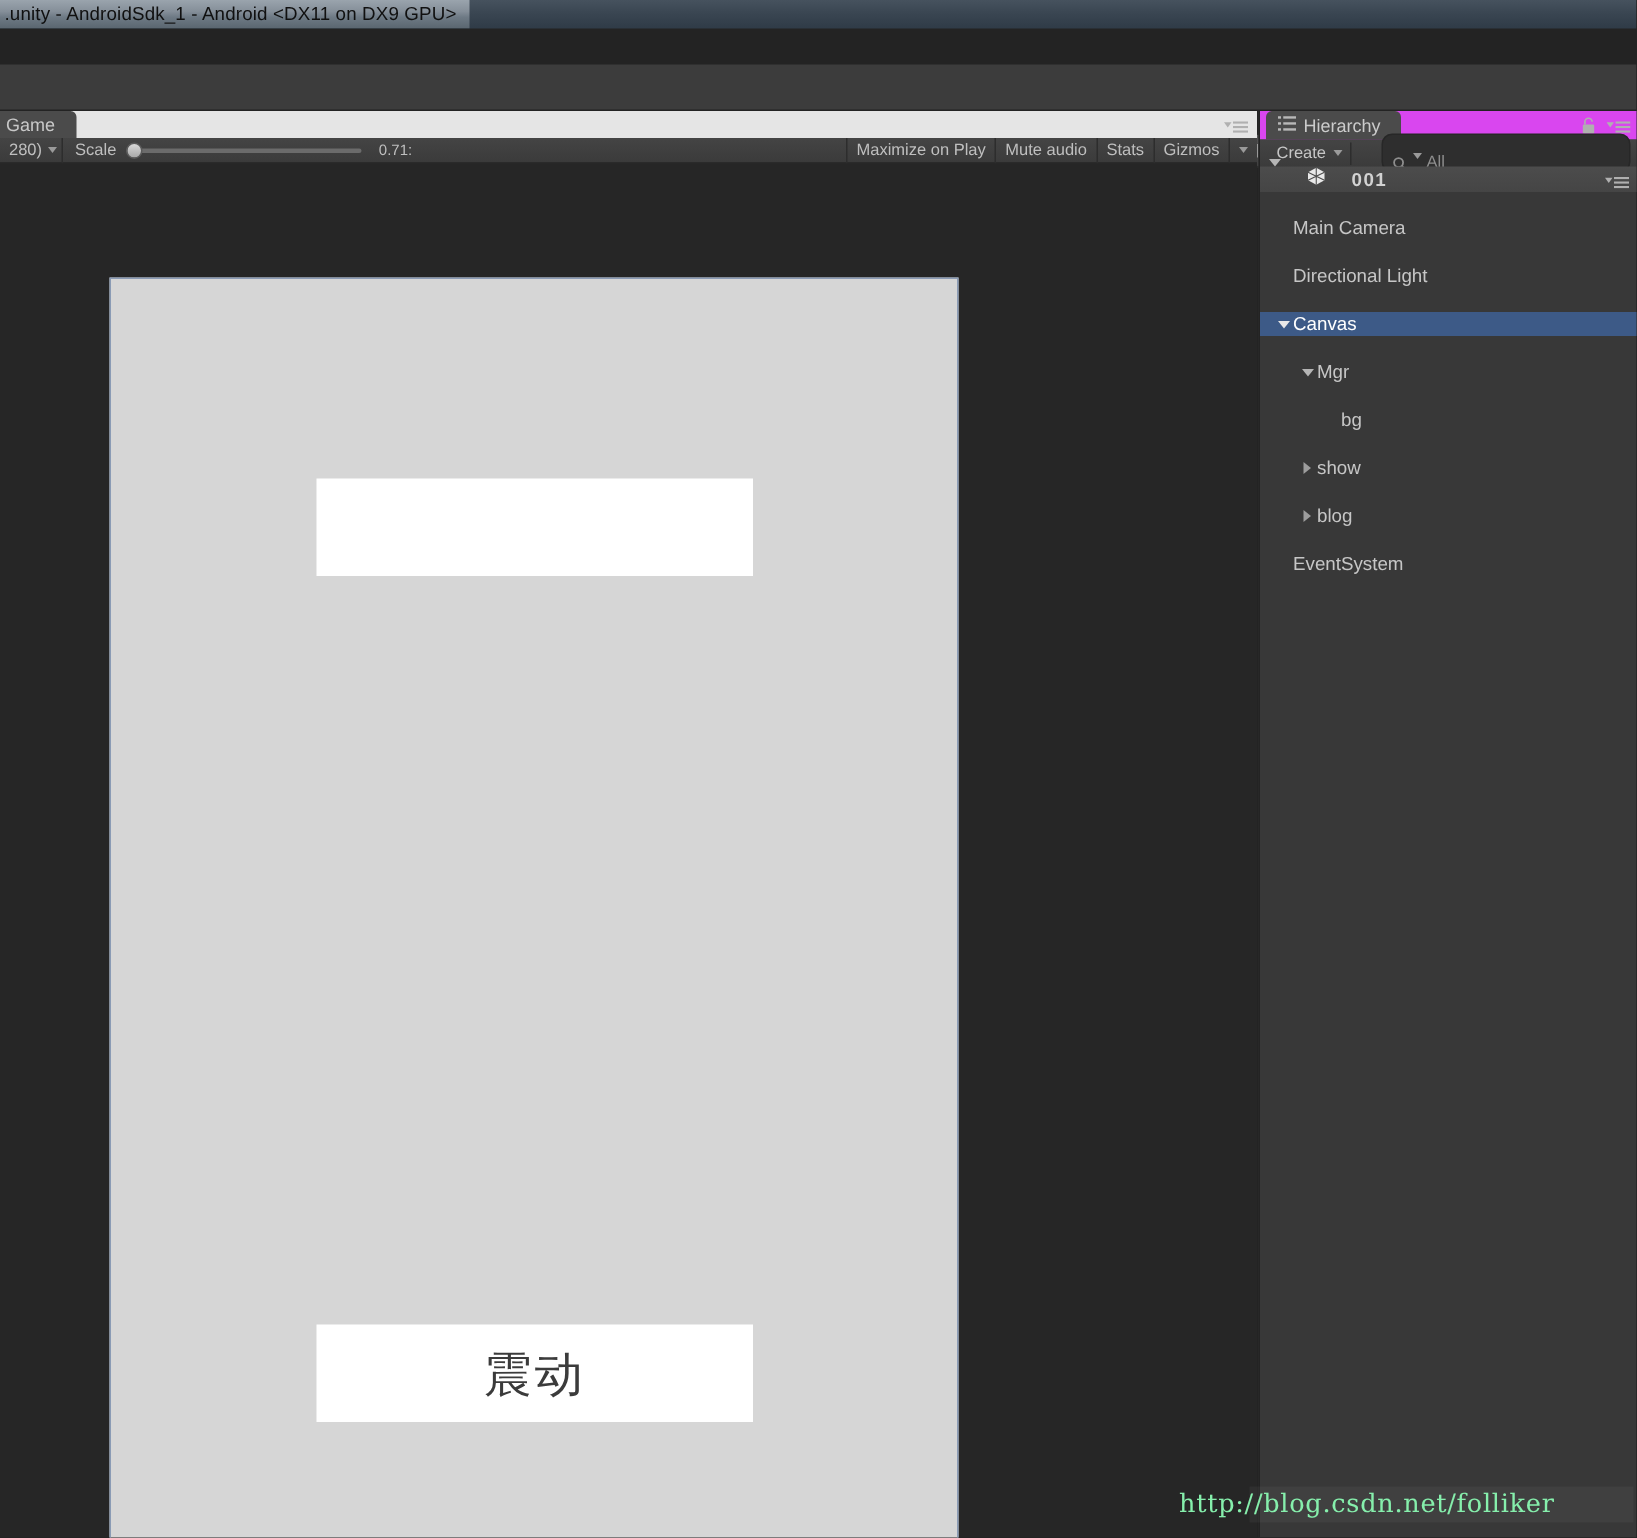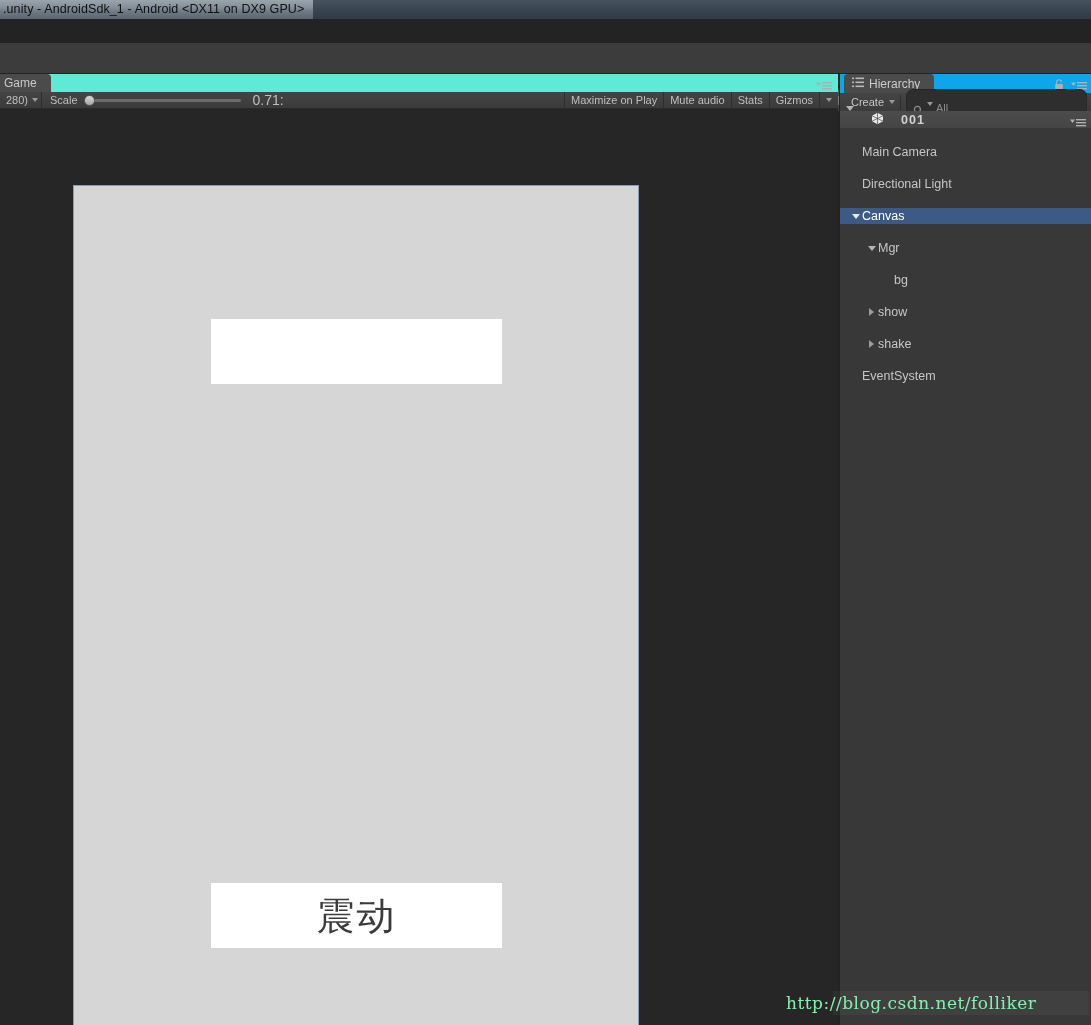--- a/index.html
+++ b/index.html
@@ -71,21 +71,21 @@
     background: linear-gradient(to bottom, #555 0%, #4a4a4a 50%, #3f3f3f 100%);
   }
 
   
   .game-panel {
     position: absolute; left: 0; top: 74px; width: 838px; height: 951px;
     background: #262626;
   }
   .panel-tabrow {
     position: absolute; left: 0; top: 0; width: 838px; height: 18px;
-    background: #5eead4;
+    background: #e5e5e5;
   }
   .panel-tab {
     position: absolute; left: -8px; top: 0; height: 18px;
     padding: 0 14px 0 12px;
     background: #4b4b4b;
     border-radius: 4px 4px 0 0;
     display: flex; align-items: center;
     font-size: 12px; color: #c8c8c8; white-space: nowrap;
   }
   .tabrow-menu { position: absolute; right: 6px; top: 3px; }
@@ -106,21 +106,21 @@
   .slider-track {
     position: relative; width: 157px; height: 3px;
     background: #6b6b6b; border-radius: 2px;
   }
   .slider-knob {
     position: absolute; left: 0px; top: -4px; width: 11px; height: 11px;
     border-radius: 50%;
     background: linear-gradient(to bottom, #d8d8d8, #a8a8a8);
     border: 1px solid #5a5a5a;
   }
-  .gt-scaleval { font-size: 14px; color: #bfbfbf; padding-left: 6px; }
+  .gt-scaleval { font-size: 10px; color: #bfbfbf; padding-left: 6px; }
   .gt-right { margin-left: auto; display: flex; height: 17px; padding-left: 28px; }
   .gt-right .gt-btn { border-right: none; border-left: 1px solid #2d2d2d; }
   .caret-sm {
     width: 0; height: 0; border-left: 3px solid transparent;
     border-right: 3px solid transparent; border-top: 4px solid #9a9a9a;
   }
 
   .game-view {
     position: absolute; left: 0; top: 35px; width: 838px; height: 916px;
     background: #262626;
@@ -134,49 +134,49 @@
     position: absolute; left: 137px; top: 133px; width: 291px; height: 65px;
     background: #ffffff;
   }
   .ui-button-shake {
     position: absolute; left: 137px; top: 697px; width: 291px; height: 65px;
     background: #ffffff;
     display: flex; align-items: center; justify-content: center;
   }
   .ui-button-shake .label {
     font-family: "DejaVu Sans", "Liberation Sans", sans-serif;
-    font-size: 38px; color: #3b3b3b; letter-spacing: 2px; line-height: 1;
+    font-size: 32px; color: #3b3b3b; letter-spacing: 2px; line-height: 1;
   }
 
   
   .hierarchy {
     position: absolute; left: 839px; top: 74px; width: 252px; height: 951px;
     background: #383838;
     border-left: 1px solid #232323;
   }
   .h-tabrow {
     position: absolute; left: 0; top: 0; width: 252px; height: 19px;
-    background: #0ea5e9;
+    background: #d946ef;
     padding-left: 14px;
   }
   .h-tab {
     position: absolute; left: 4px; top: 0; height: 19px;
     padding: 0 14px 0 8px;
     background: #4b4b4b; border-radius: 4px 4px 0 0;
     display: flex; align-items: center; gap: 5px;
     font-size: 12px; color: #cbcbcb; white-space: nowrap;
   }
   .h-tab-right {
     position: absolute; right: 5px; top: 3px;
     display: flex; align-items: center; gap: 7px;
   }
   .h-toolbar {
     position: absolute; left: 0; top: 19px; width: 252px; height: 18px;
     background: linear-gradient(to bottom, #444 0%, #3b3b3b 100%);
-    display: flex; align-items: center; padding: 0 5px; gap: 5px;
+    display: flex; align-items: center; padding: 0 5px; gap: 20px;
   }
   .create-btn {
     height: 15px; padding: 0 5px 0 6px;
     display: flex; align-items: center; gap: 5px;
     font-size: 11px; color: #c6c6c6; white-space: nowrap;
     border-right: 1px solid #2d2d2d;
   }
   .search-field {
     flex: 1; height: 14px; background: #2e2e2e;
     border: 1px solid #272727; border-radius: 7px;
@@ -469,21 +469,21 @@
           <span class="foldout">
             <span class="tri-right"></span>
           </span>
           <span>show</span>
         </div>
         <div class="tree-row">
           <span style="flex: 0 0 25px;"></span>
           <span class="foldout">
             <span class="tri-right"></span>
           </span>
-          <span>shake</span>
+          <span>blog</span>
         </div>
         <div class="tree-row">
           <span style="flex: 0 0 9px;"></span>
           <span class="foldout"></span>
           <span>EventSystem</span>
         </div>
       </div>
   </div>
 
   <div class="wm-hi"></div>

